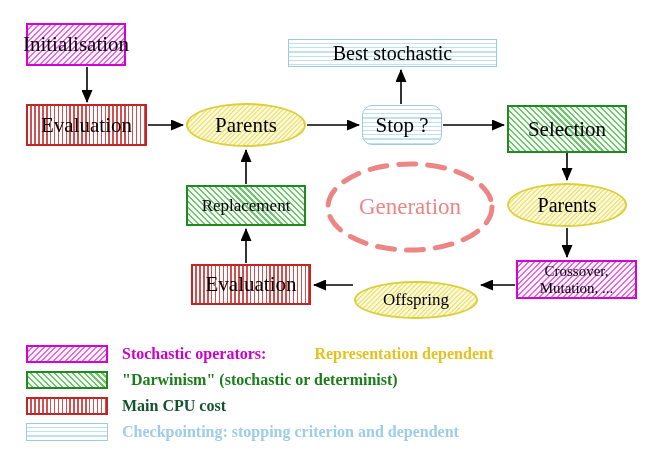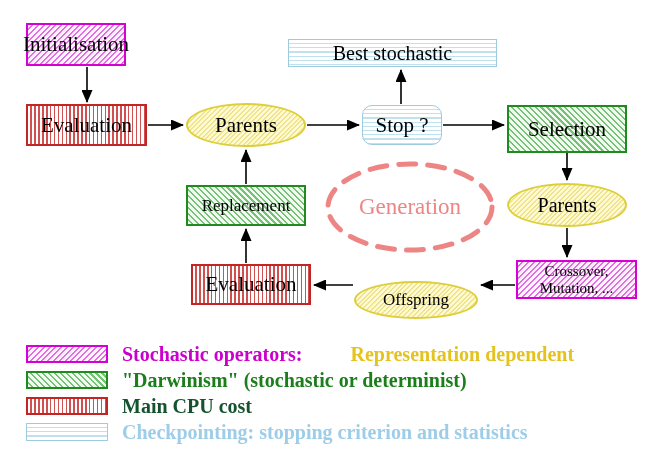--- a/index.html
+++ b/index.html
@@ -68,21 +68,21 @@
     height: 18px;
     white-space: nowrap;
   }
   .swatch {
     width: 82px;
     height: 18px;
     box-sizing: border-box;
     flex: 0 0 82px;
     margin-right: 14px;
   }
-  .legend-text { font-weight: bold; font-size: 20px; }
+  .legend-text { font-weight: bold; font-size: 16px; }
   .lt2 { margin-left: 9px; }
   .c-magenta { color: #cc00cc; }
   .c-gold    { color: #e6c21e; margin-left: 48px; }
   .c-green   { color: #1b7e1b; }
   .c-red     { color: #14532d; }
   .c-cyan    { color: #9dcde8; }
 </style>
 </head>
 <body>
 
@@ -148,16 +148,16 @@
     <span class="legend-text c-green">"Darwinism" (stochastic or determinist)</span>
   </div>
 
   <div class="legend-row" style="top:397px;">
     <span class="swatch stripe-red"></span>
     <span class="legend-text c-red">Main CPU cost</span>
   </div>
 
   <div class="legend-row" style="top:423px;">
     <span class="swatch stripe-cyan" style="border-width:1px;"></span>
-    <span class="legend-text c-cyan">Checkpointing: stopping criterion and statistics</span>
+    <span class="legend-text c-cyan">Checkpointing: stopping criterion and dependent</span>
   </div>
 
 </div>
 
 </body></html>

